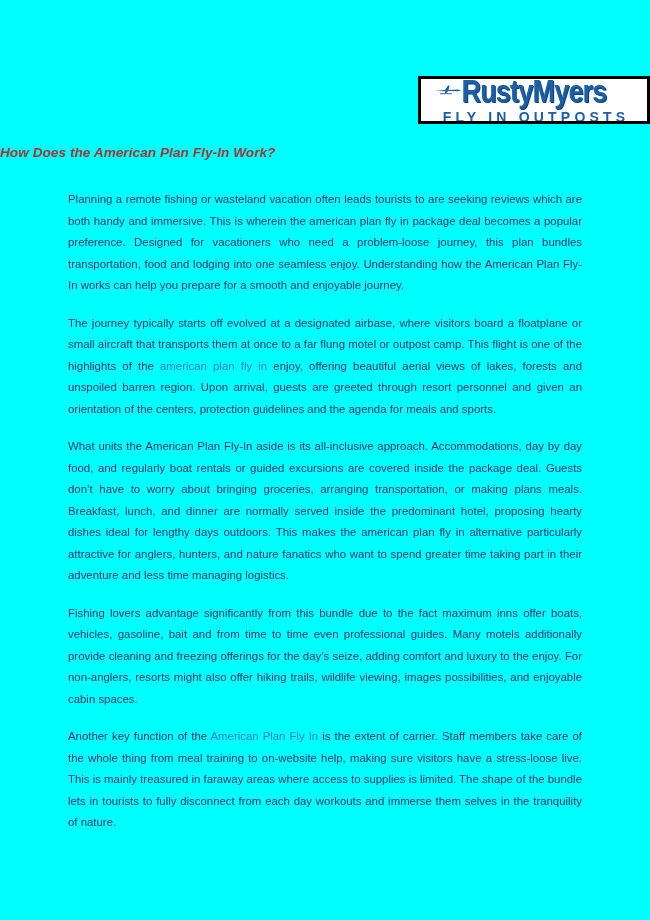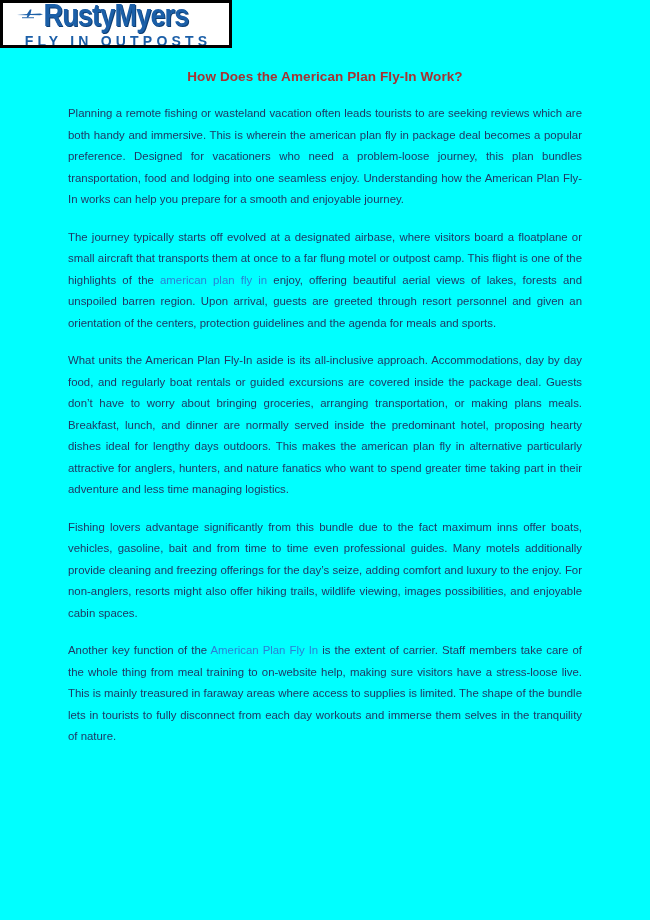--- a/index.html
+++ b/index.html
@@ -20,21 +20,22 @@
     height: 920px;
     background: #00ffff;
     position: relative;
     padding: 0;
   }
 
   
   .logo-wrap {
     width: 100%;
     display: flex;
-    justify-content: flex-start;
+    justify-content: flex-end;
+    padding-top: 76px;
   }
   .logo-box {
     width: 232px;
     height: 48px;
     background: #ffffff;
     border: 3px solid #000000;
     position: relative;
     display: flex;
     flex-direction: column;
     align-items: center;
@@ -68,33 +69,33 @@
     position: absolute;
     left: 13px;
     top: 5px;
     width: 28px;
     height: 11px;
     pointer-events: none;
   }
 
   
   .doc-title {
-    text-align: center;
     font-family: "Liberation Sans", sans-serif;
     font-weight: bold;
     font-size: 13.5px;
     color: #a63232;
     margin: 21px 0 0 0;
     letter-spacing: 0.1px;
+    font-style: italic;
   }
 
   
   .content {
     padding: 0 68px 0 68px;
-    margin-top: 19px;
+    margin-top: 29px;
   }
   p.para {
     font-family: "Liberation Sans", sans-serif;
     font-size: 11.4px;
     line-height: 21.5px;
     color: #1f3864;
     text-align: justify;
     margin: 0 0 16px 0;
     hyphens: none;
   }

